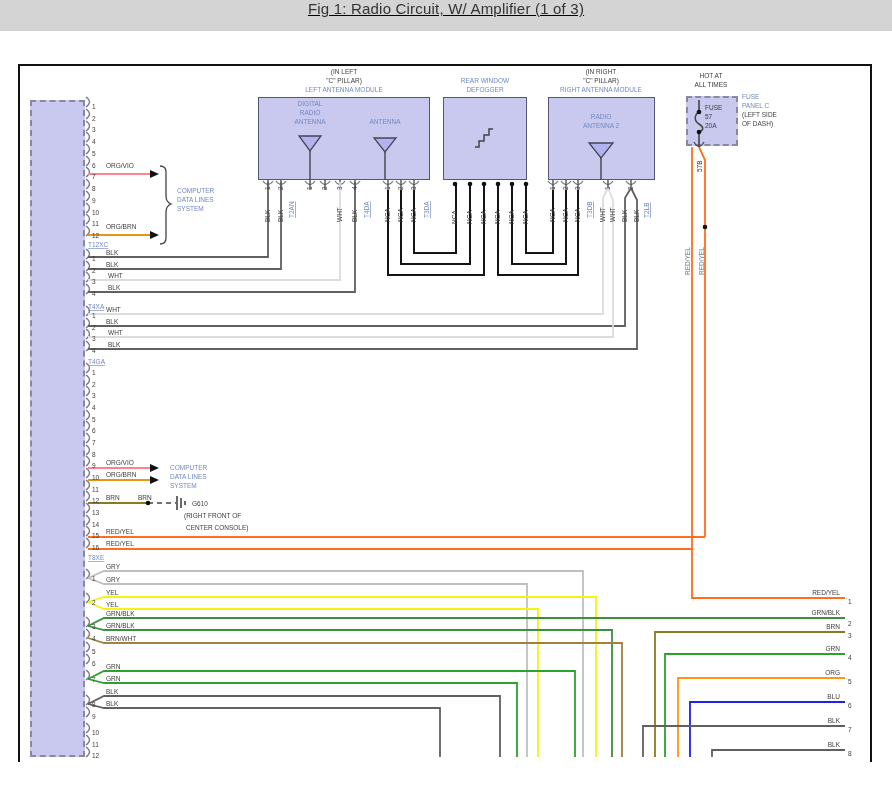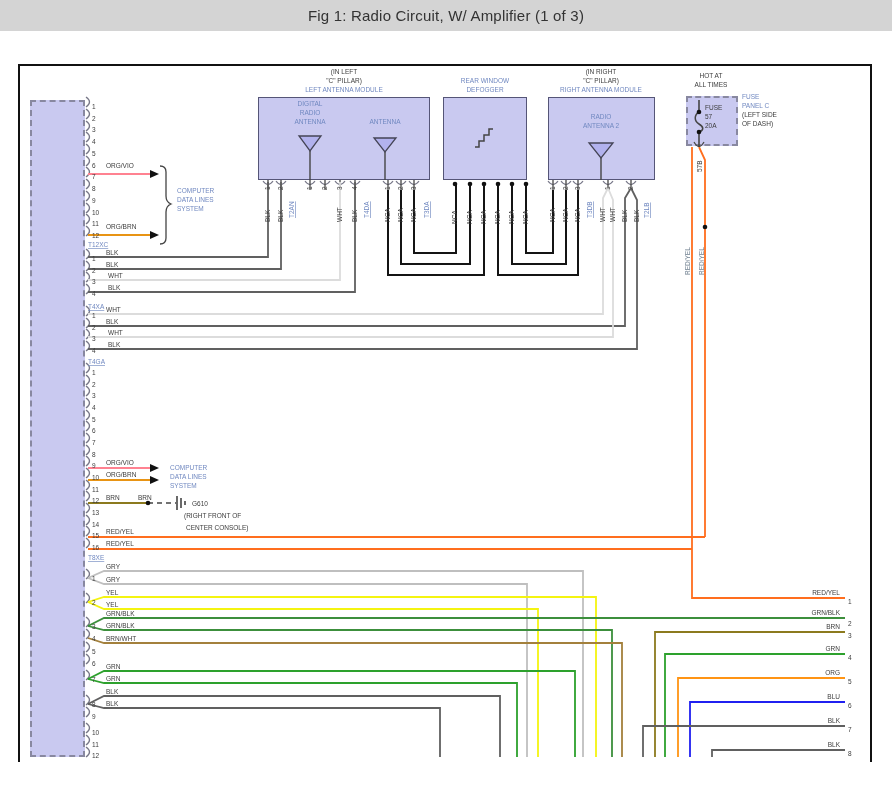--- a/index.html
+++ b/index.html
@@ -1,19 +1,19 @@
 <!DOCTYPE html>
 <html><head>
 <meta charset="utf-8">
 <style>
   html,body{margin:0;padding:0;background:#ffffff;}
   #page{position:relative;width:892px;height:787px;background:#ffffff;overflow:hidden;
         font-family:"Liberation Sans",sans-serif;}
   #titlebar{position:absolute;left:0;top:0;width:892px;height:31px;background:#d4d4d4;
-            display:flex;align-items:center;justify-content:center;}
+            display:flex;align-items:flex-start;justify-content:center;text-decoration:underline;}
   #titlebar span{font-size:15px;color:#333333;letter-spacing:.2px;}
   #frame{position:absolute;left:18px;top:64px;width:854px;height:698px;
          border-top:2px solid #111;border-left:2px solid #111;border-right:2px solid #111;
          background:#ffffff;box-sizing:border-box;}
   .module{position:absolute;background:#c9c9f0;border:1.5px solid #555577;box-sizing:border-box;}
   .dashedbox{position:absolute;background:#c9c9f0;border:2px dashed #8888a0;box-sizing:border-box;}
   #left-connector{left:30px;top:100px;width:55px;height:657px;}
   #left-antenna-module{left:258px;top:97px;width:172px;height:83px;}
   #defogger-module{left:443px;top:97px;width:84px;height:83px;}
   #right-antenna-module{left:548px;top:97px;width:107px;height:83px;}

